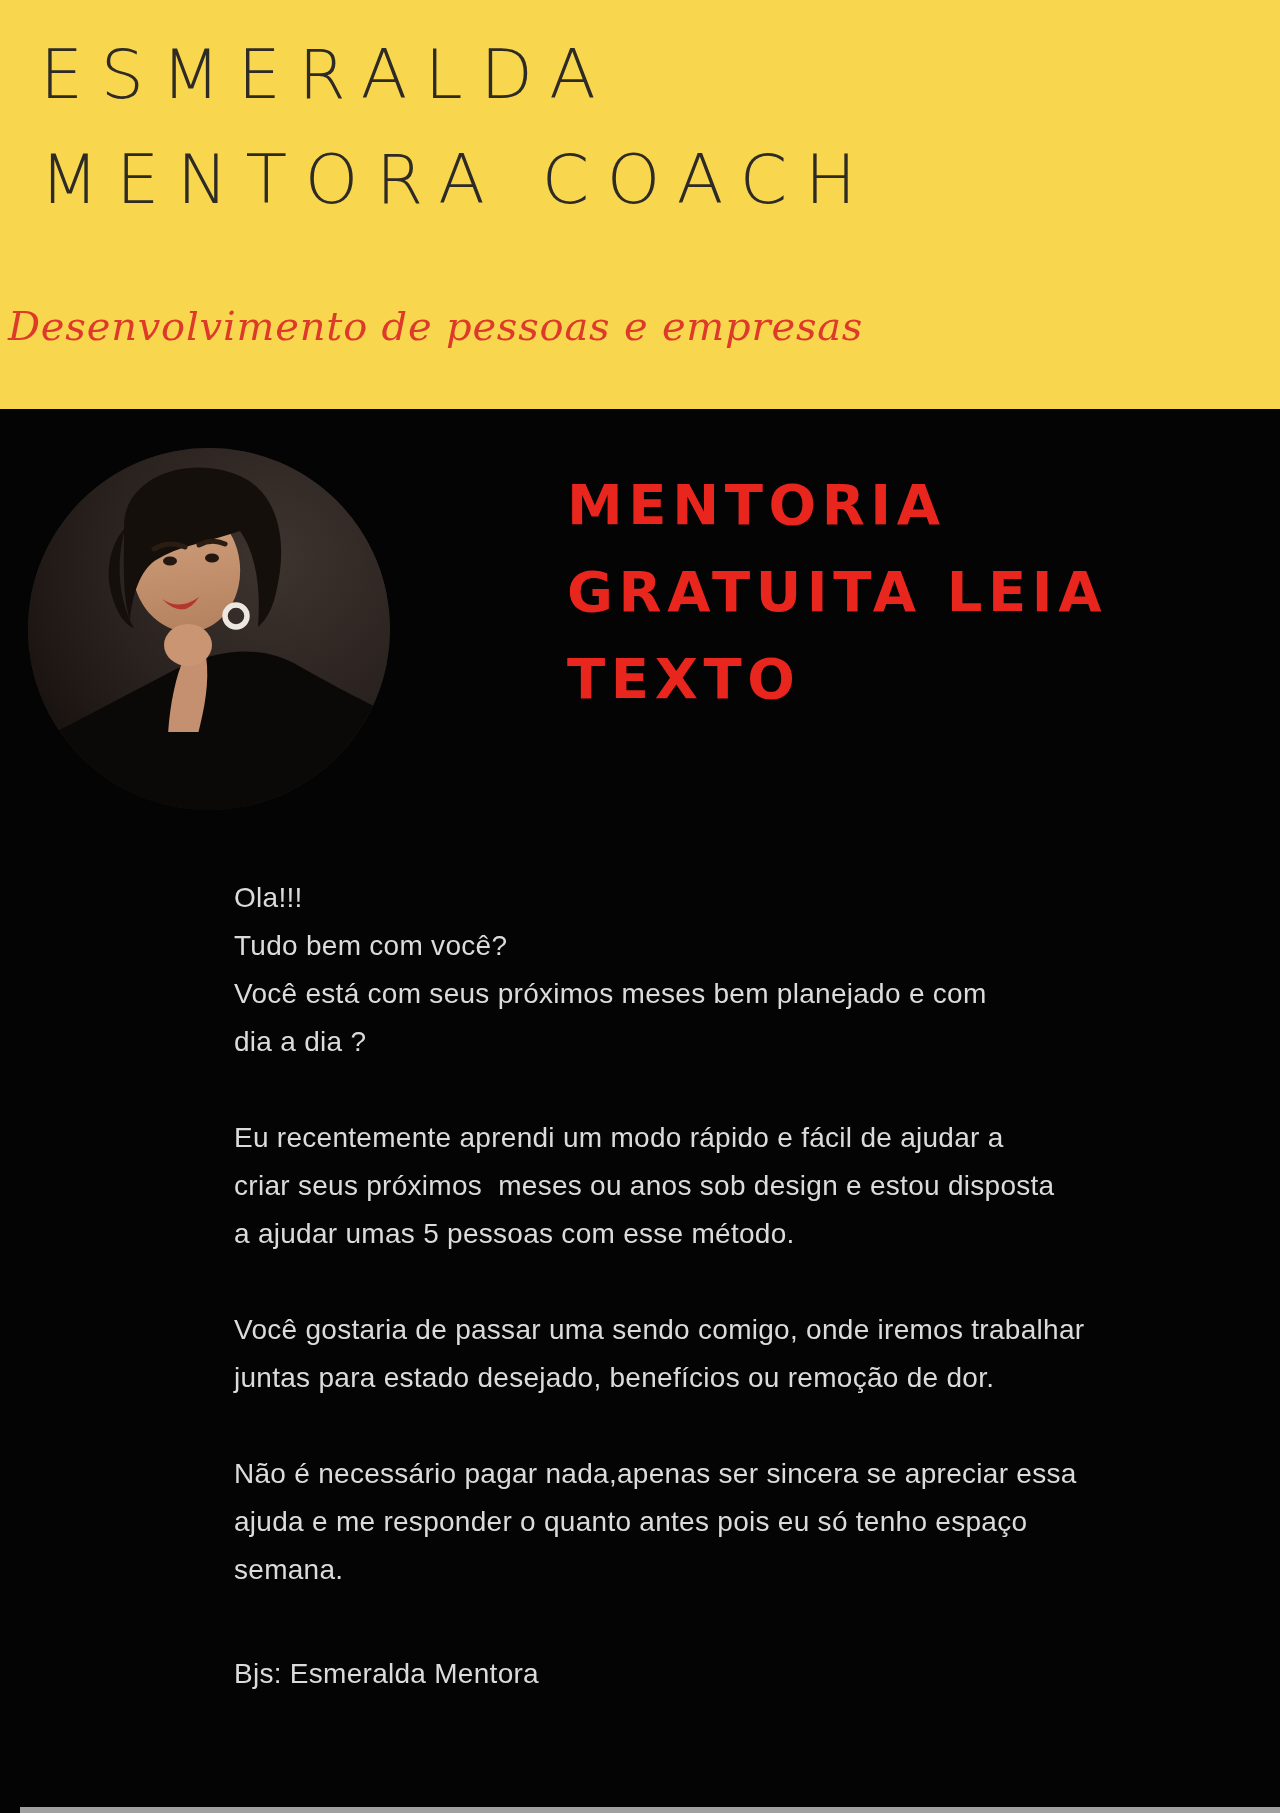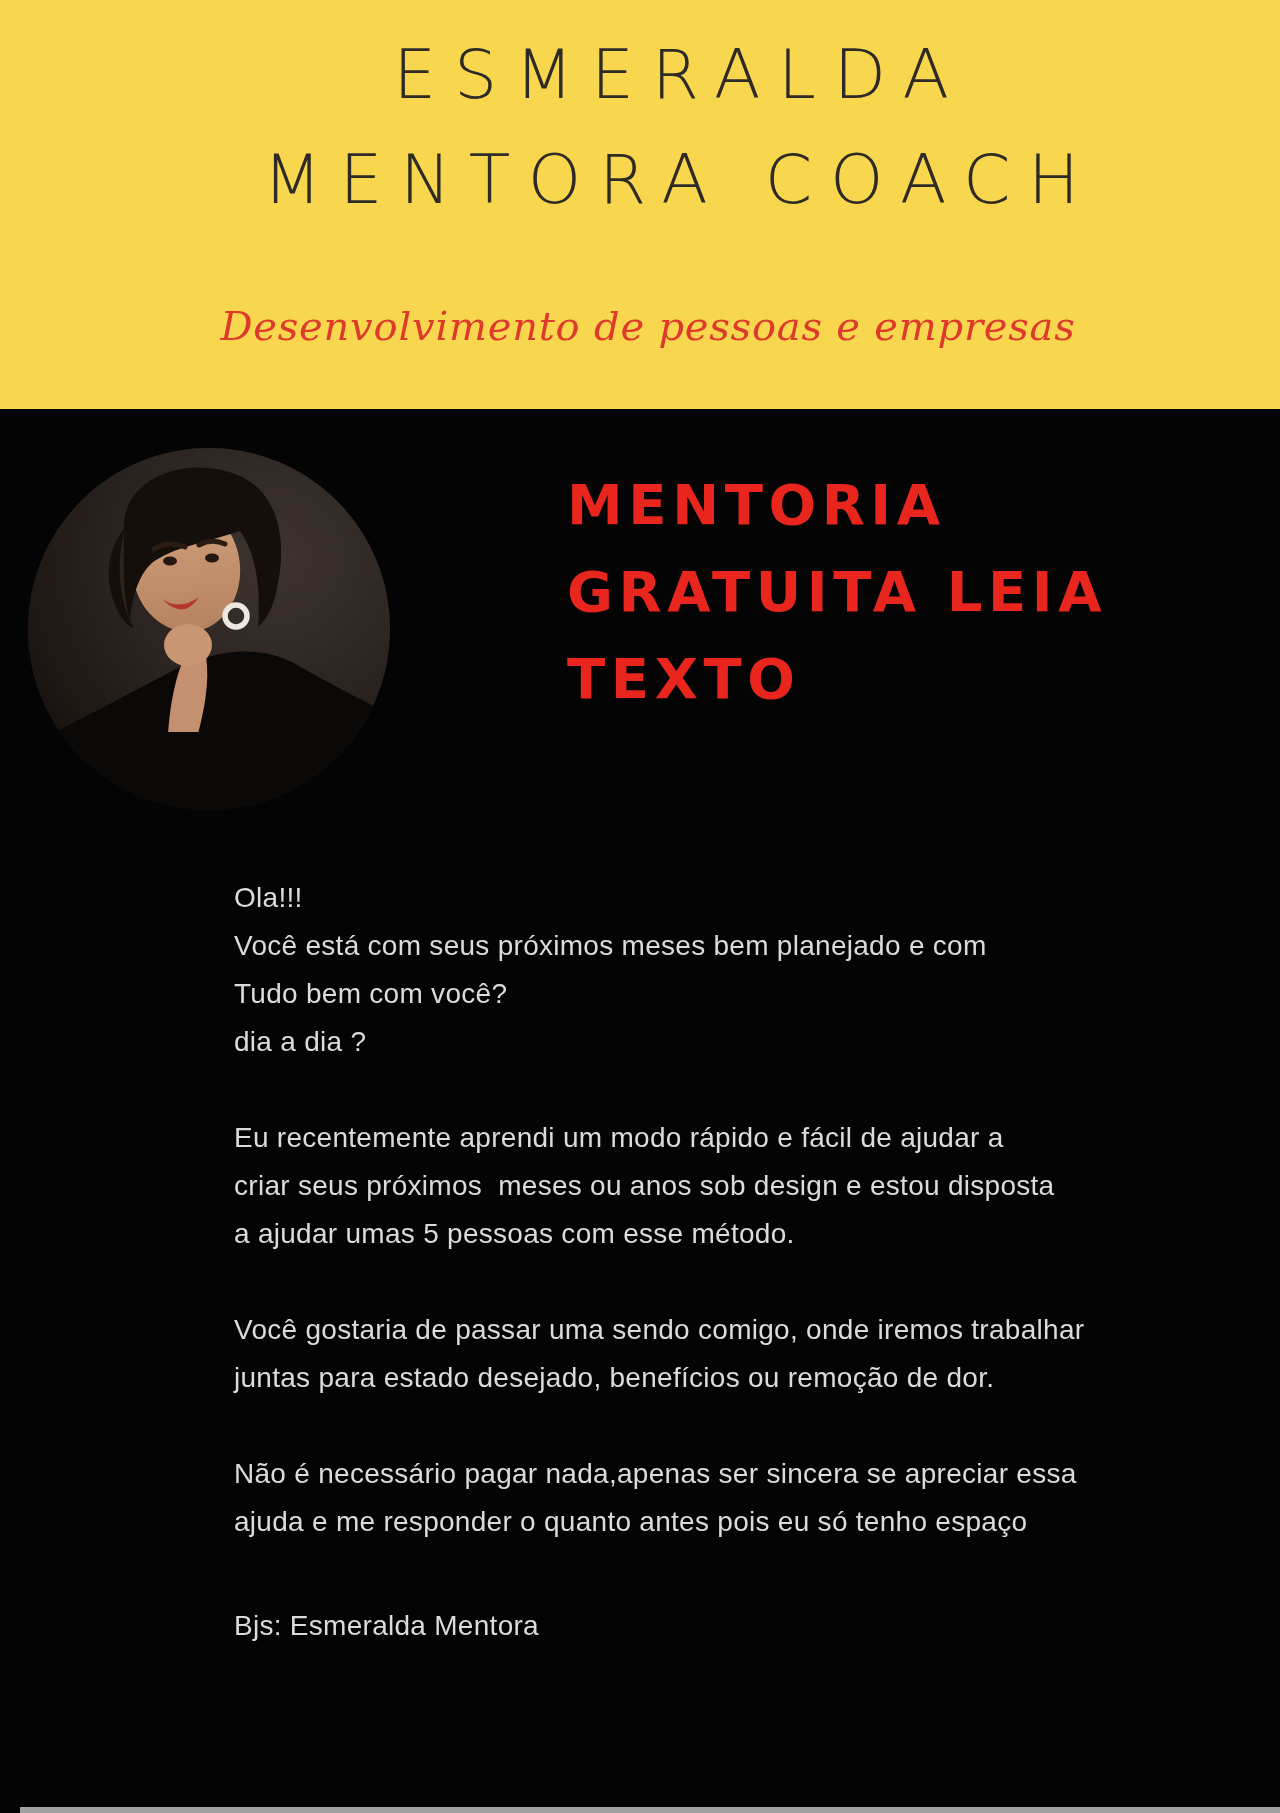--- a/index.html
+++ b/index.html
@@ -10,21 +10,21 @@
   *{margin:0;padding:0;box-sizing:border-box;}
   html,body{background:#111;}
   .page{
     position:relative; width:1280px; height:1813px; overflow:hidden;
     background:var(--page-bg,#040404);
     font-family:"Liberation Sans", sans-serif;
   }
   
   .header{
     position:absolute; left:0; top:0; width:1280px; height:409px;
-    background:var(--header-bg,#F8D74E); text-align:center;
+    background:var(--header-bg,#F8D74E); text-align:left;
   }
   .brand-title{
     padding-top:22px; transform:translateX(40px);
     font-family:"DejaVu Sans", sans-serif; font-weight:200;
     font-size:68px; line-height:105px; letter-spacing:0.26em;
     color:var(--title-text,#2E2A25);
   }
   .tagline{
     margin-top:72px; transform:translateX(8px);
     font-family:"DejaVu Serif", serif; font-style:italic; font-weight:500;
@@ -116,36 +116,37 @@
 
     <h1 class="headline">
       <div>MENTORIA</div>
       <div>GRATUITA LEIA</div>
       <div>TEXTO</div>
     </h1>
 
     <section class="copy">
       <div class="para">
         <div class="line">Ola!!!</div>
+        <div class="line">Tudo bem com você?</div>
         <div class="line">Você está com seus próximos meses bem planejado e com</div>
-        <div class="line">Tudo bem com você?</div>
         <div class="line">dia a dia ?</div>
       </div>
       <div class="para">
         <div class="line">Eu recentemente aprendi um modo rápido e fácil de ajudar a</div>
         <div class="line">criar seus próximos  meses ou anos sob design e estou disposta</div>
         <div class="line">a ajudar umas 5 pessoas com esse método.</div>
       </div>
       <div class="para">
         <div class="line">Você gostaria de passar uma sendo comigo, onde iremos trabalhar</div>
         <div class="line">juntas para estado desejado, benefícios ou remoção de dor.</div>
       </div>
       <div class="para">
         <div class="line">Não é necessário pagar nada,apenas ser sincera se apreciar essa</div>
         <div class="line">ajuda e me responder o quanto antes pois eu só tenho espaço</div>
+        <div class="line">semana.</div>
       </div>
       <div class="signature">Bjs: Esmeralda Mentora</div>
     </section>
 
   </main>
 
   <div class="bottom-bar"></div>
 </div>
 
 </body></html>

